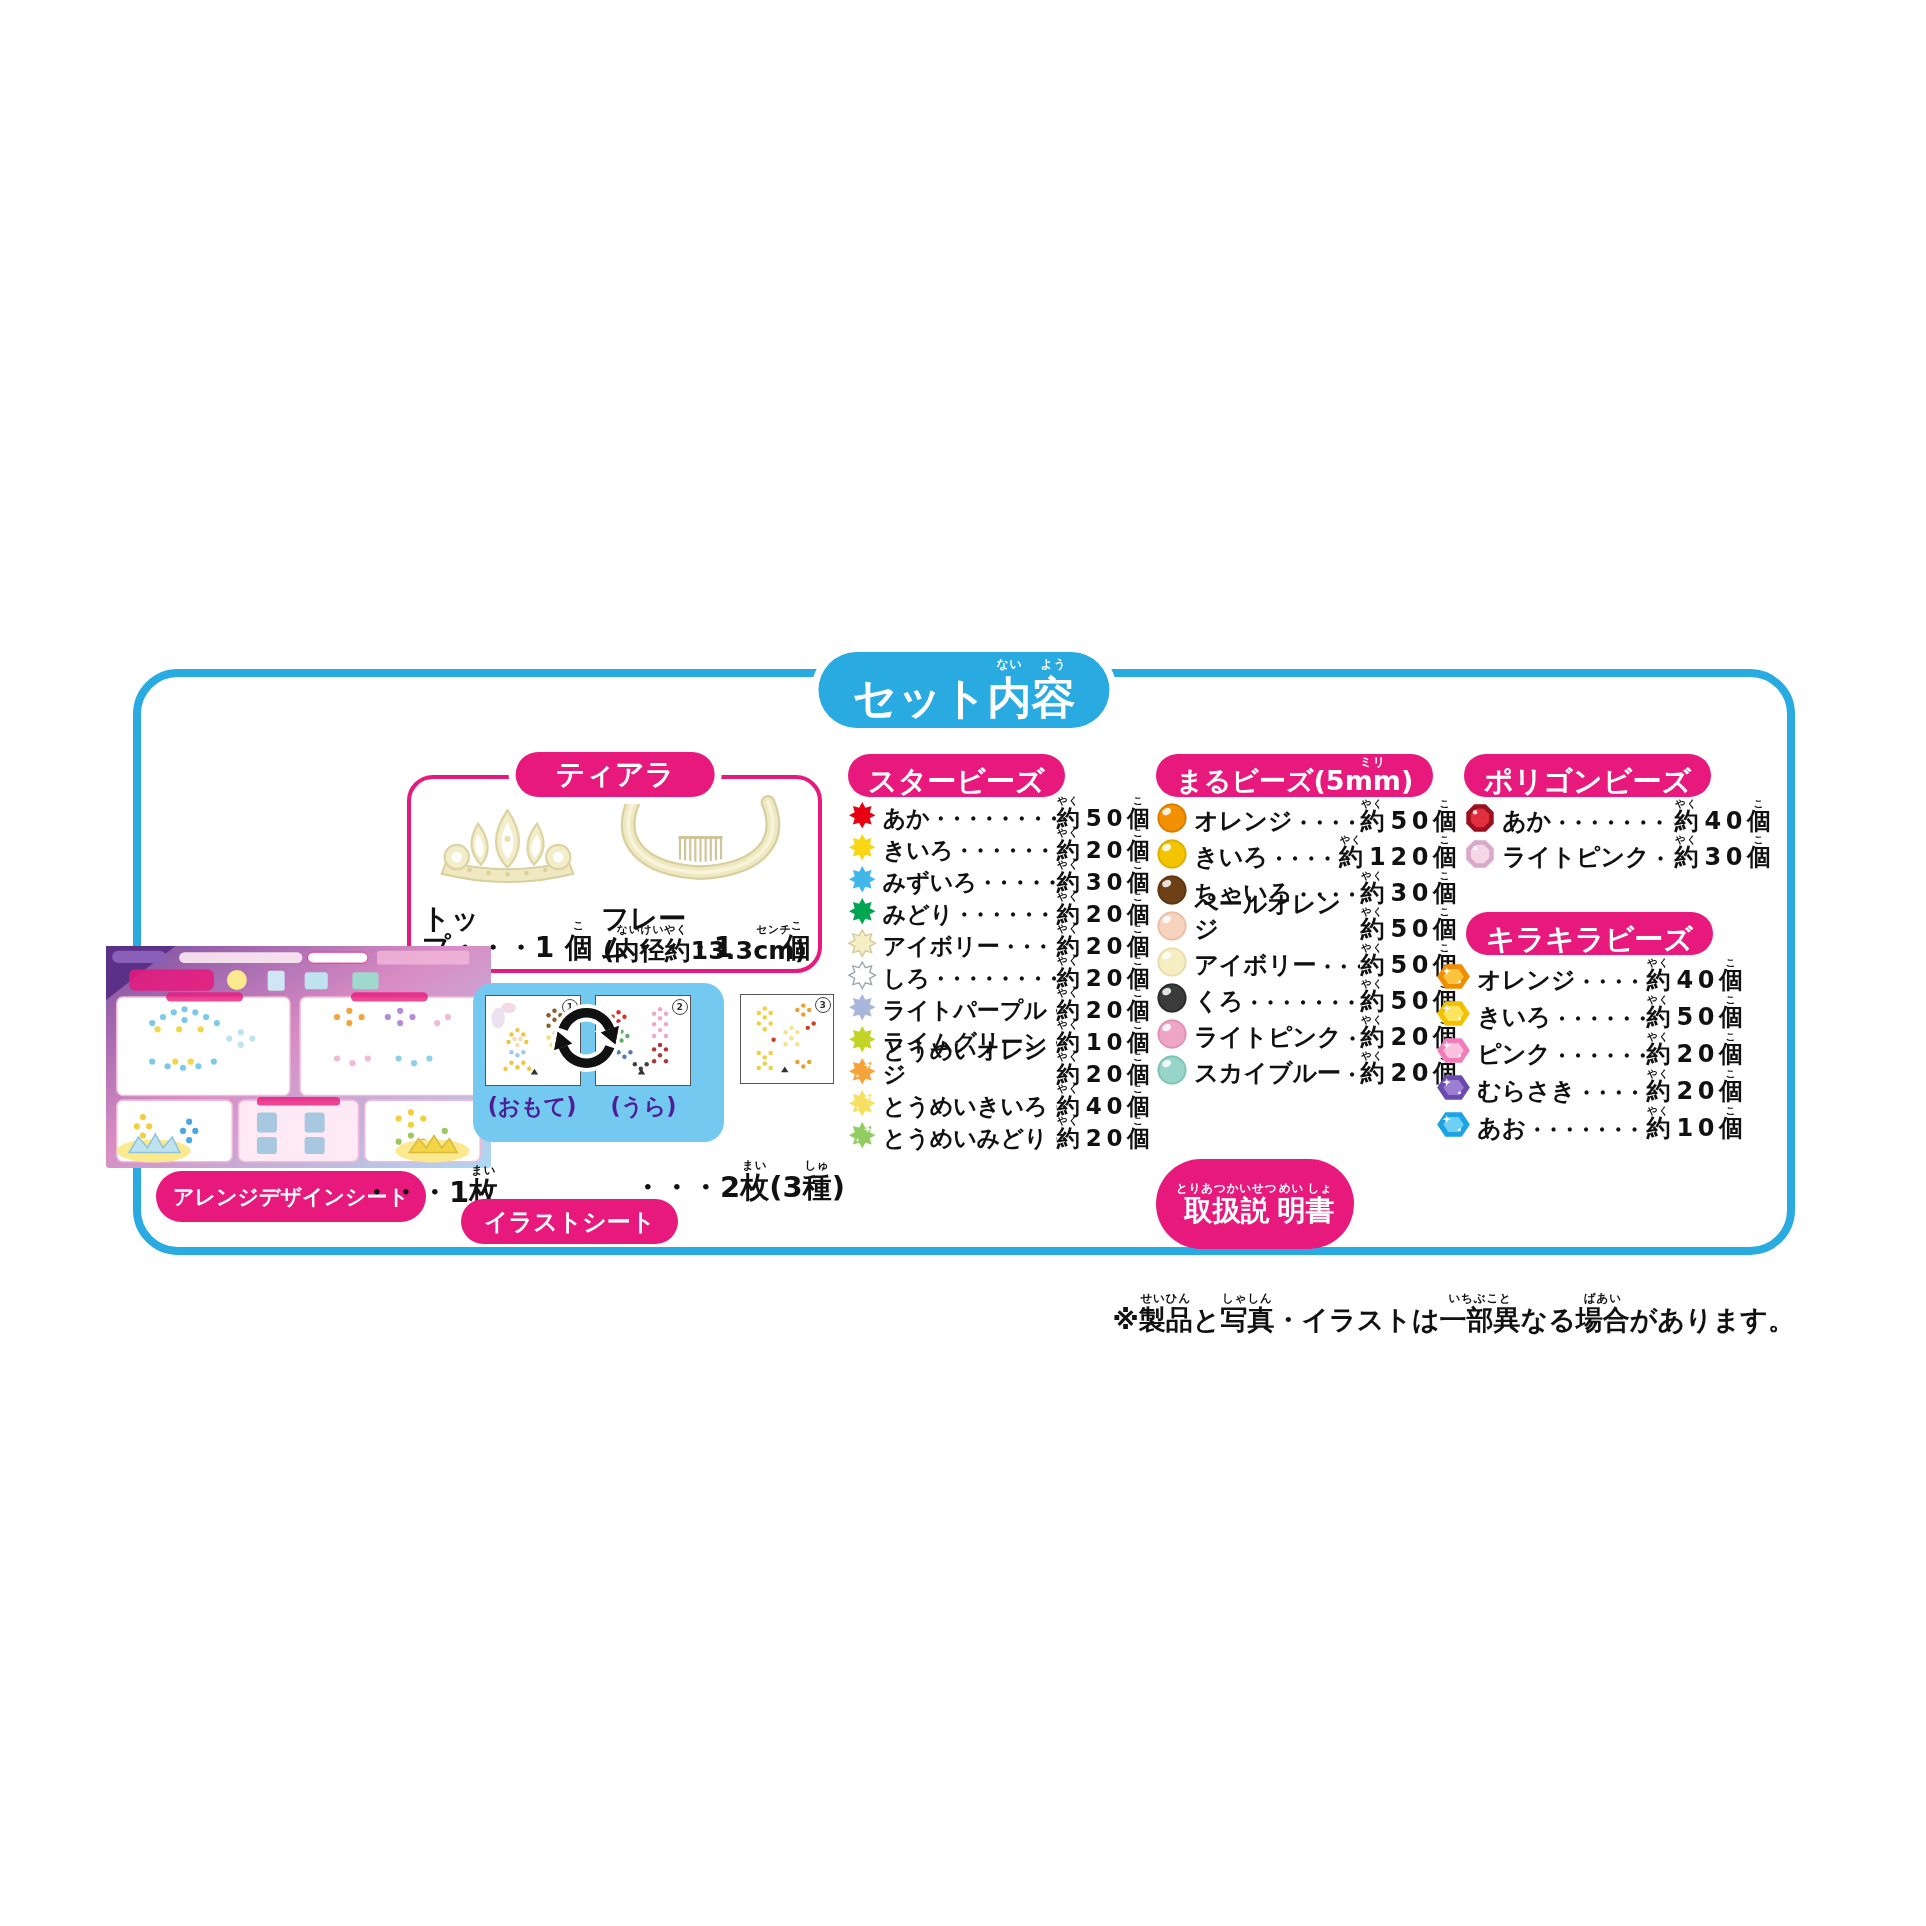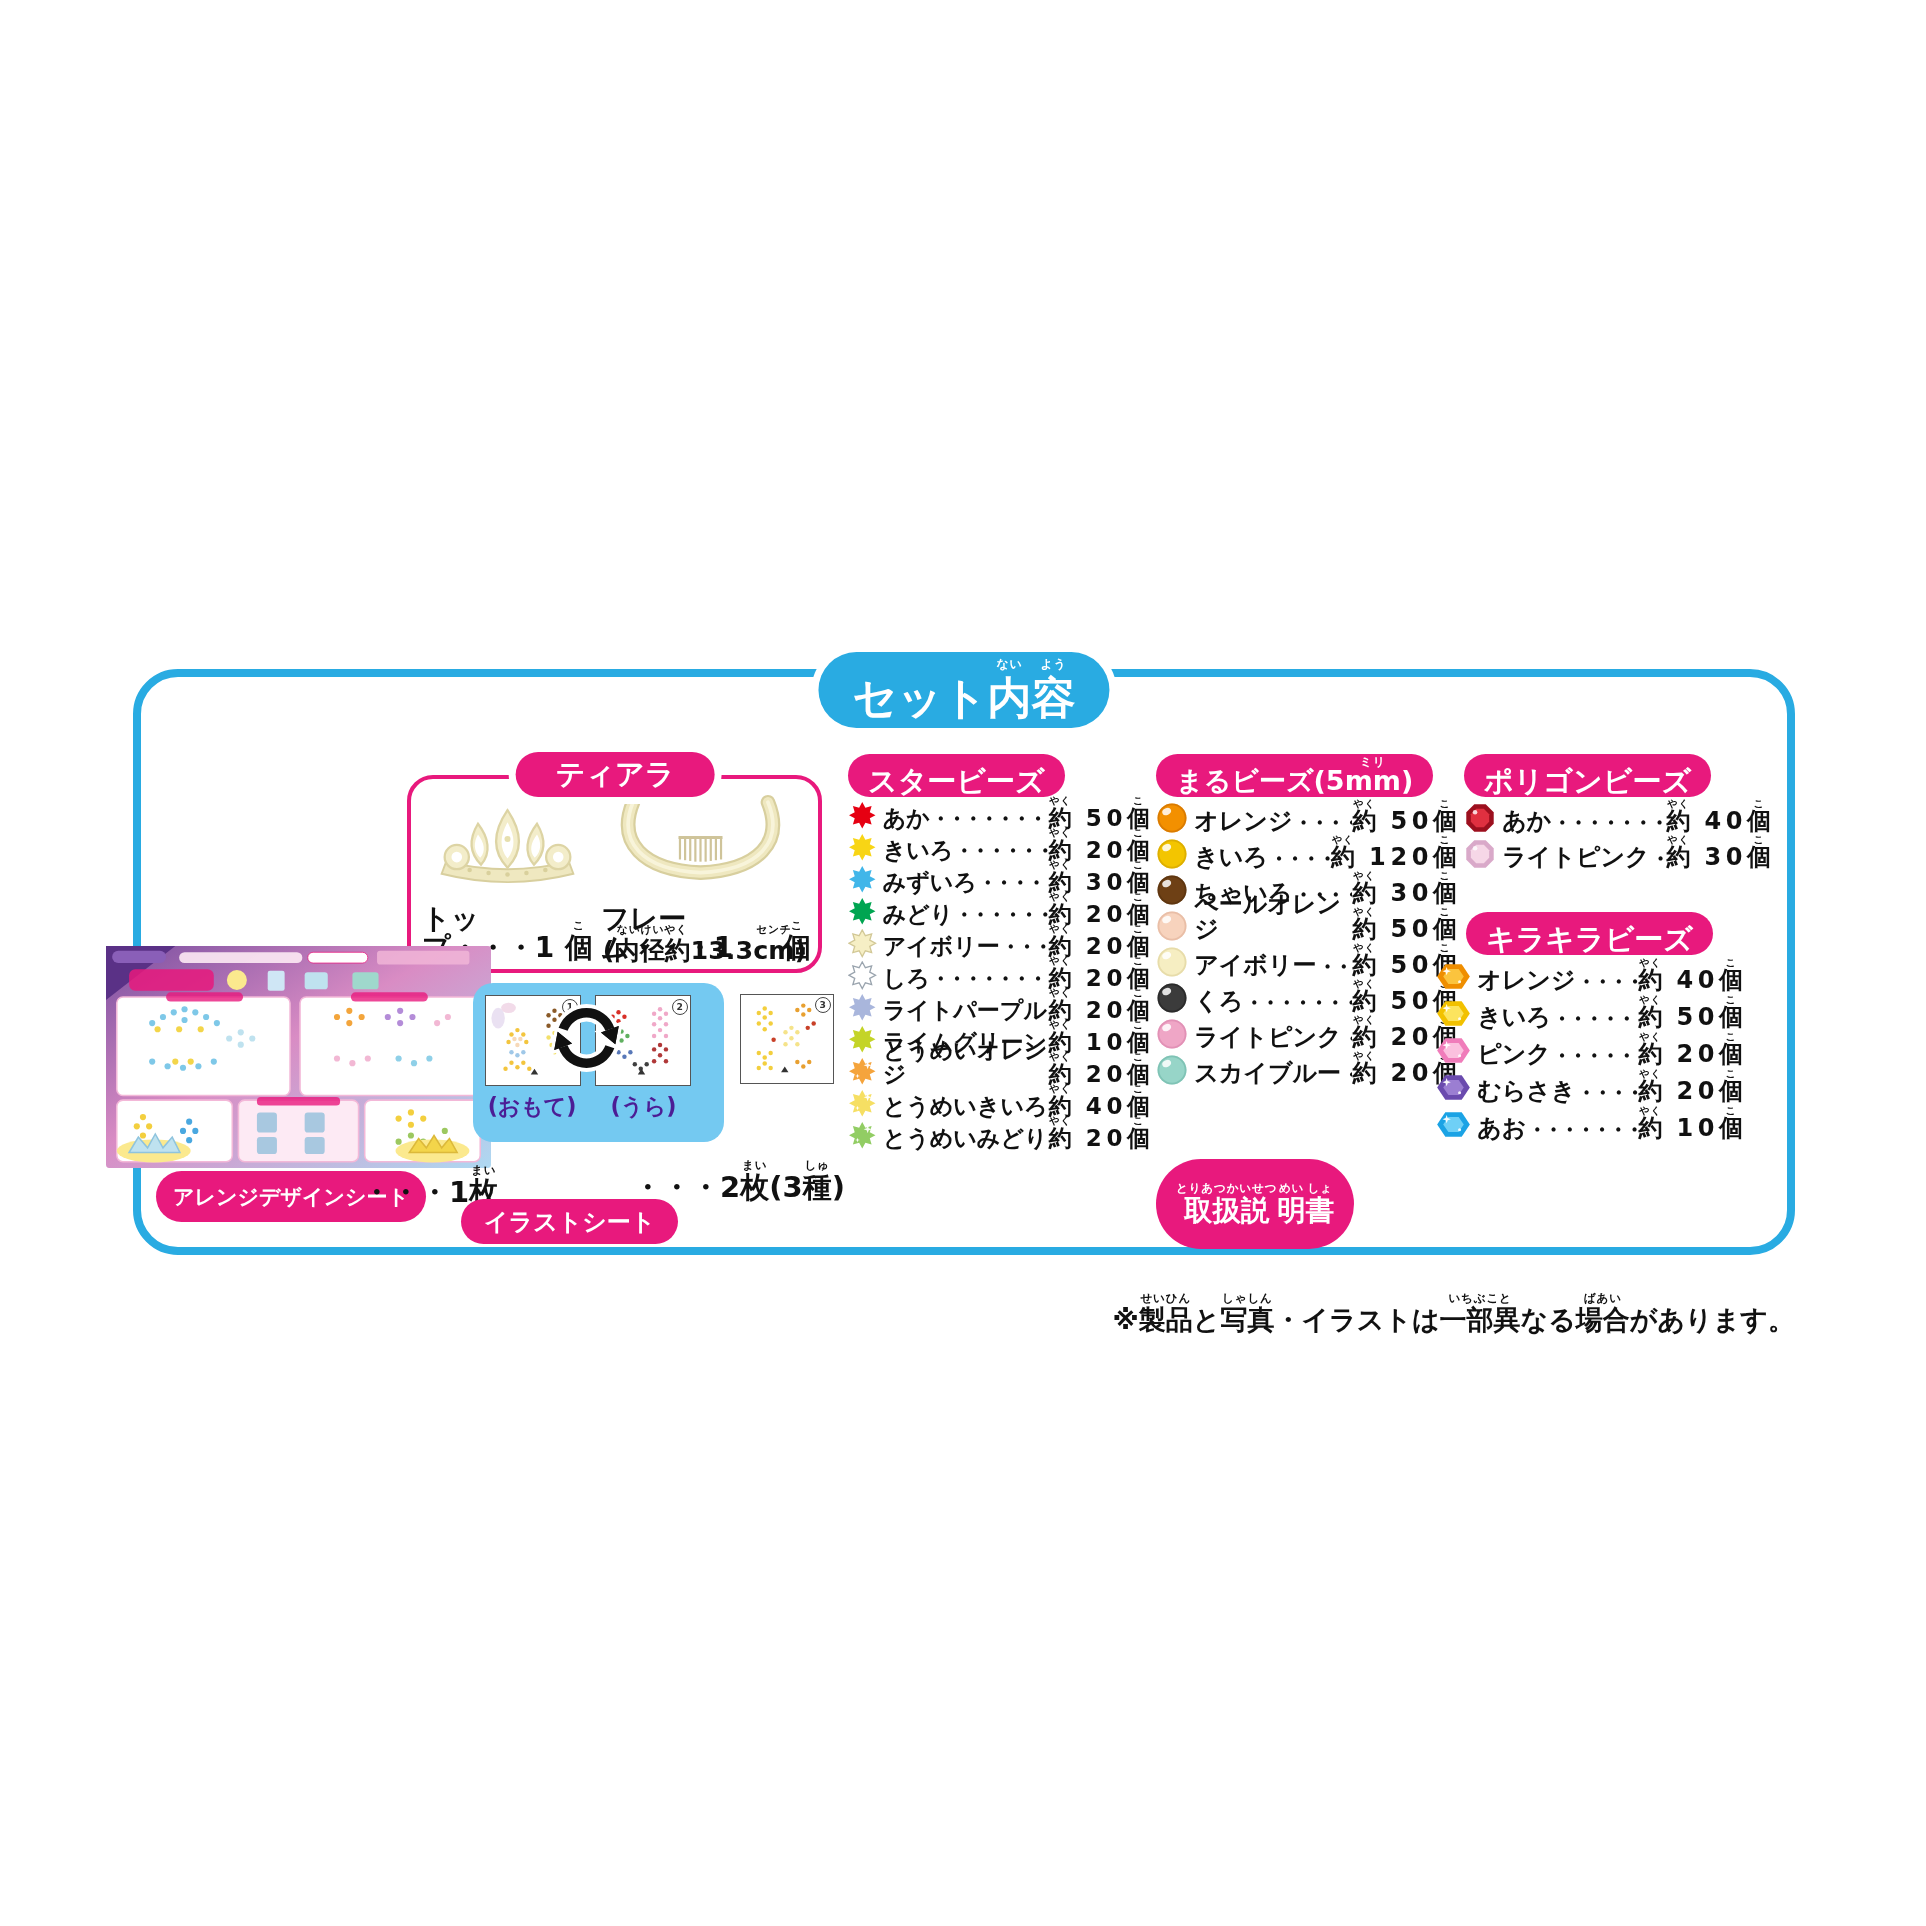--- a/index.html
+++ b/index.html
@@ -12,21 +12,21 @@
   .pill{display:inline-flex;align-items:center;justify-content:center;background:#e8197d;color:#fff;
         border-radius:770px;white-space:nowrap;}
   .bluepill{background:#29abe2;}
   .ring{box-shadow:0 0 0 7px #fff;}
   .title-pill{left:964px;top:652px;transform:translateX(-50%);height:76px;padding:0 34px;font-size:44px;z-index:5;}
   .title-pill .rt{font-size:12px;height:17px;}
   
   .seg{display:inline-flex;flex-direction:column;align-items:center;}
   .rt{font-size:10.8px;line-height:1;height:12.3px;letter-spacing:0.8px;}
   .bt{line-height:1.05;}
-  .num .bt{letter-spacing:4.6px;margin-left:14px;}
+  .num .bt{letter-spacing:4.6px;margin-left:6px;}
   .rubyline{display:inline-flex;align-items:flex-end;}
   
   .tiara-box{left:407px;top:775px;width:407px;height:190px;border:4.6px solid #e8197d;border-radius:26px;background:#fff;}
   .tiara-pill{left:615px;top:752px;transform:translateX(-50%);height:45px;padding:0 40px;font-size:29px;z-index:4;}
   .tiara-label{font-size:28px;}
   .tiara-label .rt{font-size:10.8px;height:11.6px;}
   .tiara-note{font-size:25.4px;}
   .tiara-note .rt{font-size:10.8px;height:11.6px;}
   .center{display:flex;justify-content:center;}
   

